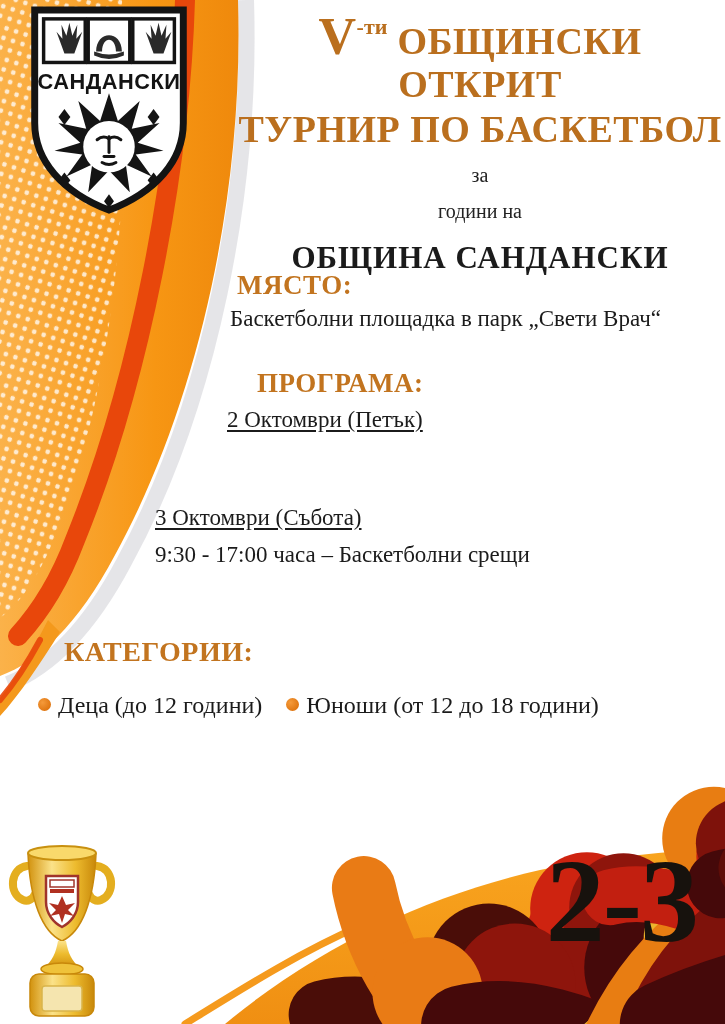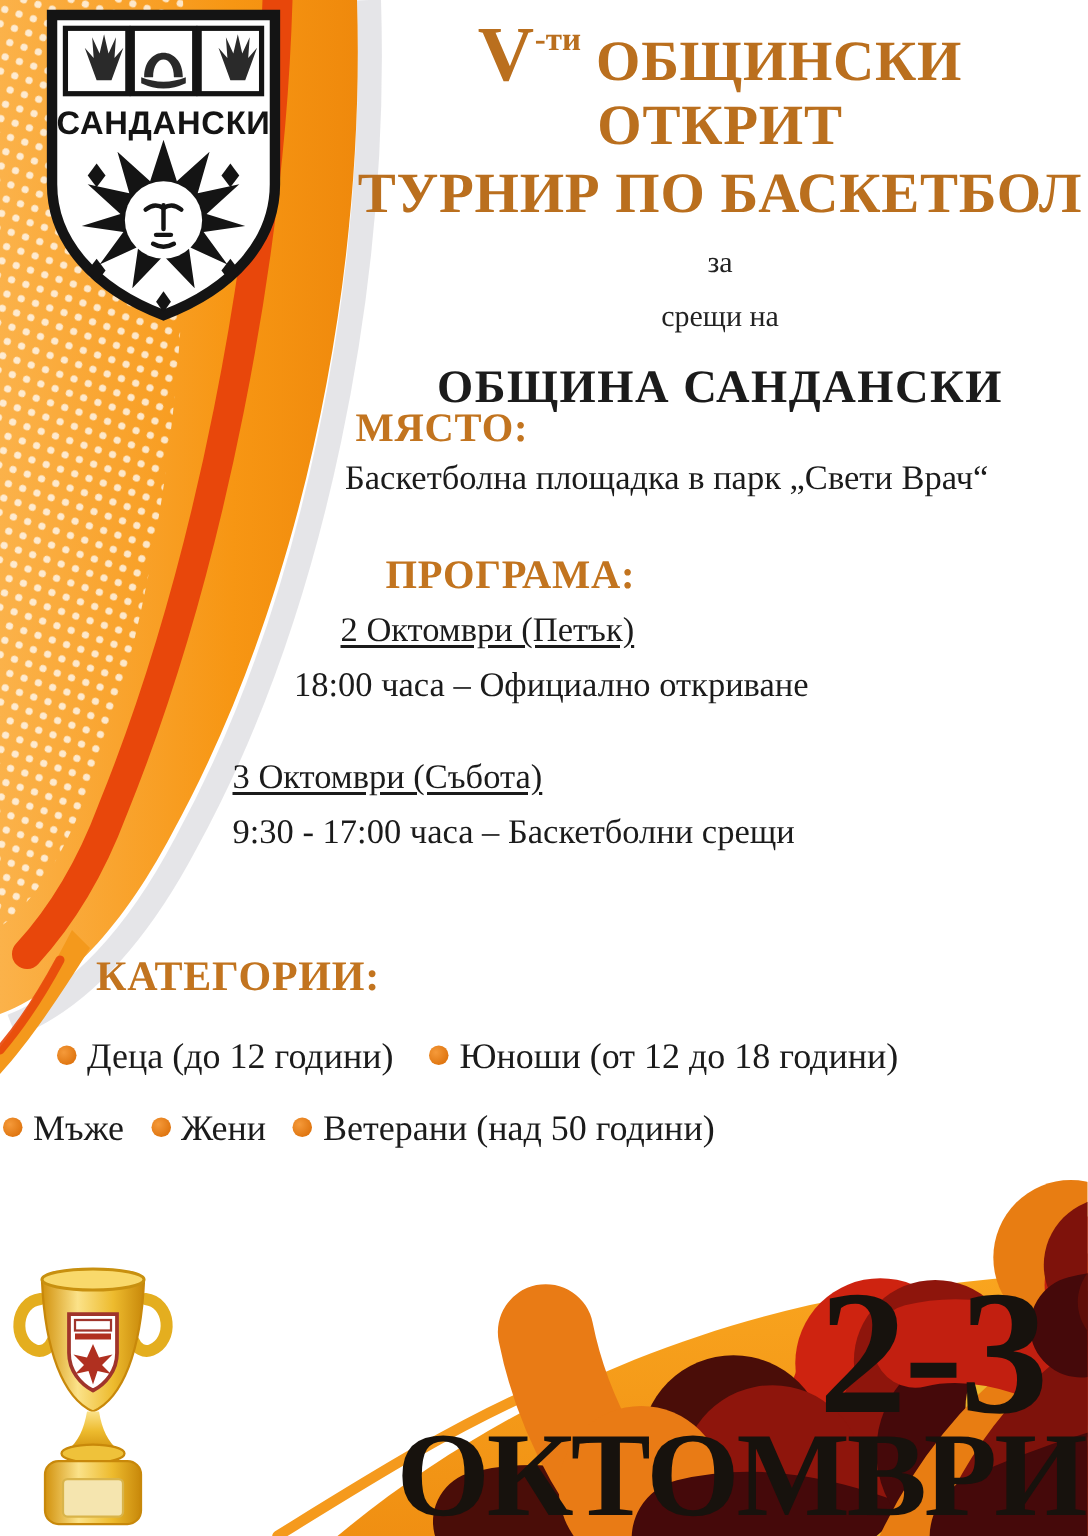--- a/index.html
+++ b/index.html
@@ -180,51 +180,45 @@
       <path d="M38,168 l6,8 l-6,8 l-6,-8 Z"></path>
       <path d="M128,168 l6,8 l-6,8 l-6,-8 Z"></path>
       <path d="M83,190 l5,7 l-5,7 l-5,-7 Z"></path>
     </g>
   </svg>
 
   <div class="title-block">
     <div class="t-line t1"><span class="big-v">V</span><span class="sup">-ти</span> <span>ОБЩИНСКИ ОТКРИТ</span></div>
     <div class="t-line t2">ТУРНИР ПО БАСКЕТБОЛ</div>
     <div class="t-small">за</div>
-    <div class="t-small">срещи на</div>
+    <div class="t-small">години на</div>
     <div class="t-muni">ОБЩИНА САНДАНСКИ</div>
   </div>
 
   <div class="sec-h" style="left:237px;top:270px;">МЯСТО:</div>
-  <div class="body-text nowrap" style="left:230px;top:306px;">Баскетболна площадка в парк „Свети Врач“</div>
+  <div class="body-text nowrap" style="left:230px;top:306px;">Баскетболни площадка в парк „Свети Врач“</div>
 
   <div class="sec-h" style="left:233px;top:368px;margin-left:24px;">ПРОГРАМА:</div>
 
   <div class="body-text day-block" style="left:196px;top:402px;width:470px;">
     <div class="day-date" style="margin-left:31px;display:inline-block;">2 Октомври (Петък)</div>
-    <div class="ev">18:00 часа – Официално откриване</div>
   </div>
 
   <div class="body-text day-block" style="left:155px;top:500px;width:445px;">
     <div class="day-date" style="display:inline-block;">3 Октомври (Събота)</div>
     <div class="ev">9:30 - 17:00 часа – Баскетболни срещи</div>
   </div>
 
   <div class="sec-h" style="left:64px;top:636px;font-size:28px;">КАТЕГОРИИ:</div>
 
   <div class="cat-row" style="left:38px;top:692px;">
     <span class="cat-item"><span class="bullet"></span><span>Деца (до 12 години)</span></span>
     <span class="cat-item"><span class="bullet"></span><span>Юноши (от 12 до 18 години)</span></span>
   </div>
 
-  <div class="cat-row cat-row2" style="left:2px;top:740px;">
-    <span class="cat-item"><span class="bullet"></span><span>Мъже</span></span>
-    <span class="cat-item"><span class="bullet"></span><span>Жени</span></span>
-    <span class="cat-item"><span class="bullet"></span><span>Ветерани (над 50 години)</span></span>
-  </div>
 
   <svg class="trophy" width="108" height="180" viewBox="0 0 108 180">
     <defs>
       <linearGradient id="goldV" x1="0" y1="0" x2="0" y2="1">
         <stop offset="0" stop-color="#FBE289"></stop>
           <stop offset="0.5" stop-color="#EDBB2E"></stop>
           <stop offset="1" stop-color="#D2920E"></stop>
       </linearGradient>
       <linearGradient id="goldH" x1="0" y1="0" x2="1" y2="0">
         <stop offset="0" stop-color="#D2920E"></stop>
@@ -243,15 +237,14 @@
     <rect x="34" y="146" width="40" height="25" rx="3" fill="#F5E5AF" stroke="#D9B44A" stroke-width="1.5"></rect>
     <g>
       <path d="M38,36 H70 V62 C70,74 62,83 54,87 C46,83 38,74 38,62 Z" fill="#ffffff" stroke="#A0342B" stroke-width="2.5"></path>
       <rect x="42" y="40" width="24" height="7" fill="none" stroke="#A0342B" stroke-width="1.5"></rect>
       <rect x="42" y="49" width="24" height="4" fill="#B03020"></rect>
       <path d="M54,56 L58,65 L67,63 L60,70 L66,76 L57,74 L54,83 L51,74 L42,76 L48,70 L41,63 L50,65 Z" fill="#B03020"></path>
     </g>
   </svg>
 
   <div class="date-big">2-3</div>
-  <div class="month-big">ОКТОМВРИ</div>
 
 </div>
 
 </body></html>

